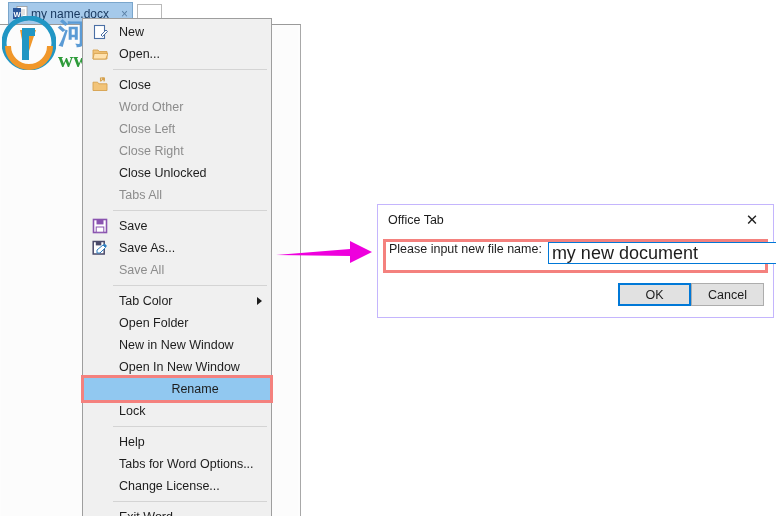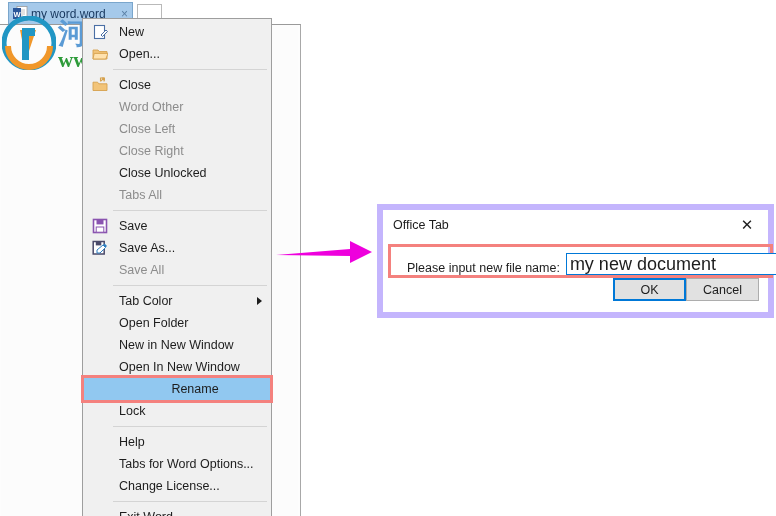--- a/index.html
+++ b/index.html
@@ -173,21 +173,21 @@
 
   
   #arrow { position: absolute; left: 276px; top: 236px; }
 
   
   #dialog {
     position: absolute;
     left: 377px; top: 204px;
     width: 397px; height: 114px;
     background: #ffffff;
-    border: 6px solid #c4b5fd;
+    border: 1px solid #c4b5fd;
     box-sizing: border-box;
   }
   #dlg-titlebar {
     position: relative;
     height: 30px;
     display: flex;
     align-items: center;
     padding: 0 6px 0 10px;
     background: #ffffff;
   }
@@ -210,22 +210,22 @@
     left: 5px; top: 34px;
     width: 385px; height: 34px;
     border: 3px solid #f4817e;
     box-sizing: border-box;
   }
   #dlg-row {
     position: absolute;
     left: 0; top: 0;
     width: 100%; height: 100%;
     display: flex;
-    align-items: flex-end;
-    padding: 0 16px;
+    align-items: flex-start;
+    padding: 0 3px;
     box-sizing: border-box;
   }
   #dlg-label {
     font-size: 12.5px;
     color: #1d1d1d;
     white-space: nowrap;
     margin-right: 6px;
   }
   #dlg-input {
     flex: 1 1 auto;
@@ -276,21 +276,21 @@
       <svg width="15" height="15" viewBox="0 0 15 15">
         <rect x="4" y="0.5" width="10" height="14" fill="#ffffff" stroke="#9b9b9b" stroke-width="0.8"></rect>
         <line x1="6" y1="4" x2="12" y2="4" stroke="#b5b5b5" stroke-width="0.8"></line>
         <line x1="6" y1="6" x2="12" y2="6" stroke="#b5b5b5" stroke-width="0.8"></line>
         <line x1="6" y1="8" x2="12" y2="8" stroke="#b5b5b5" stroke-width="0.8"></line>
         <line x1="6" y1="10" x2="10" y2="10" stroke="#b5b5b5" stroke-width="0.8"></line>
         <rect x="0" y="2" width="8" height="11" fill="#2b579a"></rect>
         <text x="4" y="10.5" font-size="7.5" fill="#ffffff" text-anchor="middle" font-family="Liberation Sans, sans-serif" font-weight="bold">W</text>
       </svg>
     </span>
-    <span id="tab-label">my word.word</span>
+    <span id="tab-label">my name.docx</span>
     <span id="tab-close">×</span>
   </div>
   <div id="tab-newbtn"></div>
 </div>
 
 <div id="watermark">
   <div id="wm-logo">
     <svg width="54" height="54" viewBox="0 0 54 54">
       <circle cx="27" cy="27" r="25" fill="none" stroke="#2196c4" stroke-width="5"></circle>
       <path d="M6 30 a21 21 0 0 0 42 0" fill="none" stroke="#f0972a" stroke-width="6"></path>

